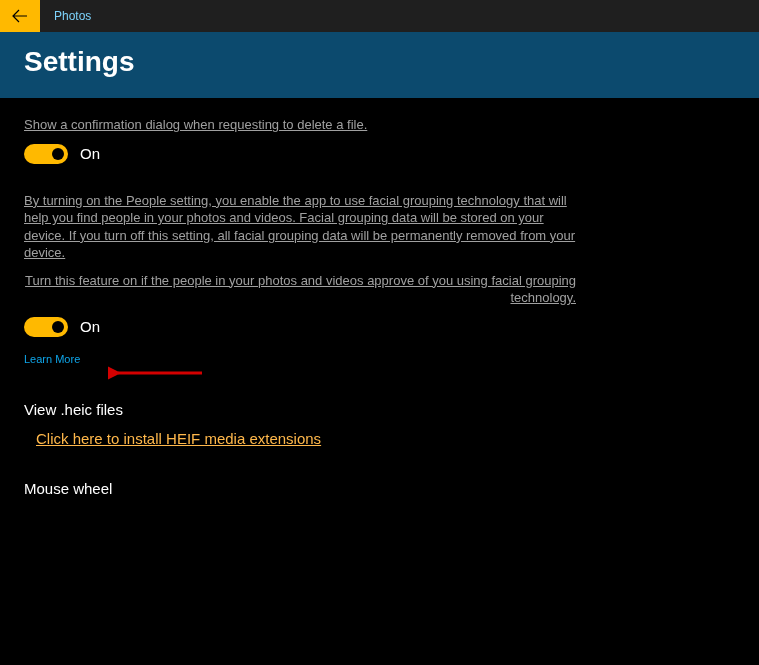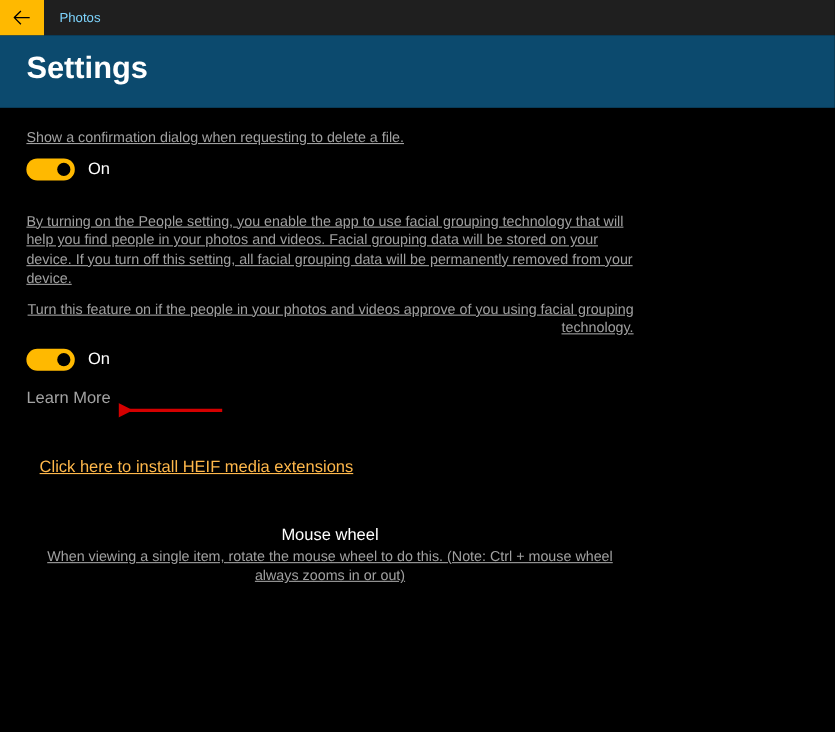--- a/index.html
+++ b/index.html
@@ -100,22 +100,22 @@
     .toggle-label {
       font-size: 15px;
       color: #ffffff;
     }
     .link-row {
       display: flex;
       gap: 24px;
       margin-top: 16px;
     }
     .link {
-      color: #a3a3a3;
-      font-size: 15px;
+      color: #0ea5e9;
+      font-size: 11px;
       cursor: pointer;
       text-decoration: none;
     }
     .link-underline {
       color: #ffb84b;
       font-size: 15px;
       cursor: pointer;
       text-decoration: underline;
       display: inline-block;
       margin-left: 12px;
@@ -165,26 +165,26 @@
         <div class="toggle-knob"></div>
       </div>
       <div class="toggle-label">On</div>
     </div>
     <div class="link-row">
       <a class="link">Learn More</a>
     </div>
   </div>
 
   <div class="setting-group" style="margin-top:36px;">
+    <div class="setting-label">View .heic files</div>
     <a class="link-underline">Click here to install HEIF media extensions</a>
   </div>
 
-  <div class="setting-group" style="margin-top:44px;text-align:center;">
+  <div class="setting-group" style="margin-top:32px;">
     <div class="setting-label">Mouse wheel</div>
-    <div class="setting-desc">When viewing a single item, rotate the mouse wheel to do this. (Note: Ctrl + mouse wheel always zooms in or out)</div>
 
   </div>
 
 </div>
 
 <svg class="arrow-annotation" width="100" height="24">
   <defs>
     <marker id="ah" markerWidth="8" markerHeight="8" refX="1" refY="4" orient="auto">
       <path d="M8,0 L0,4 L8,8 Z" fill="#d40000"></path>
     </marker>

